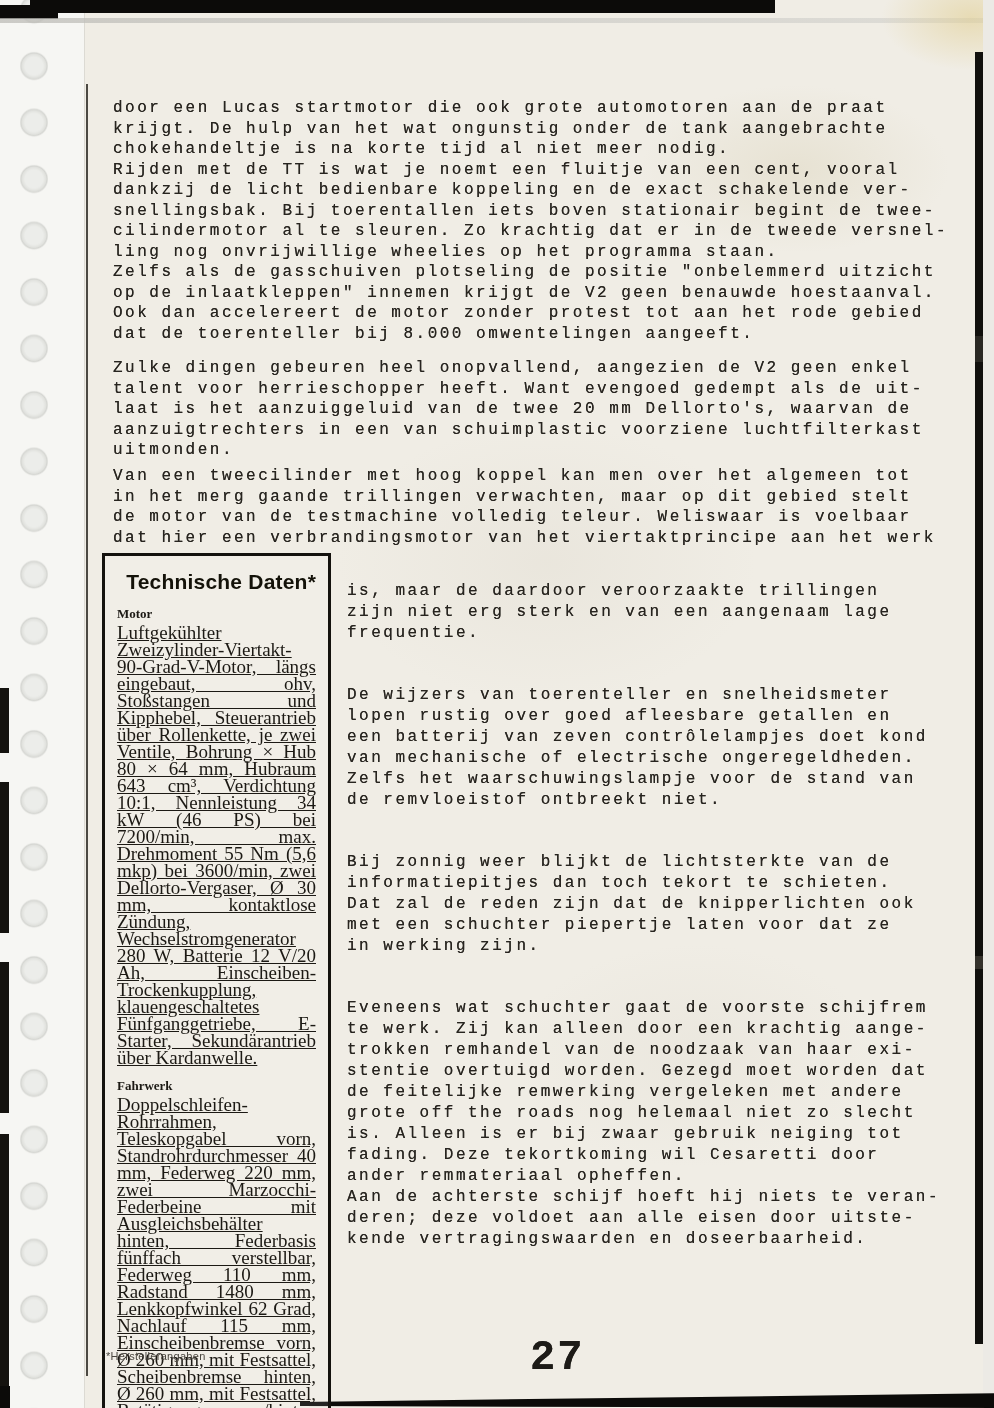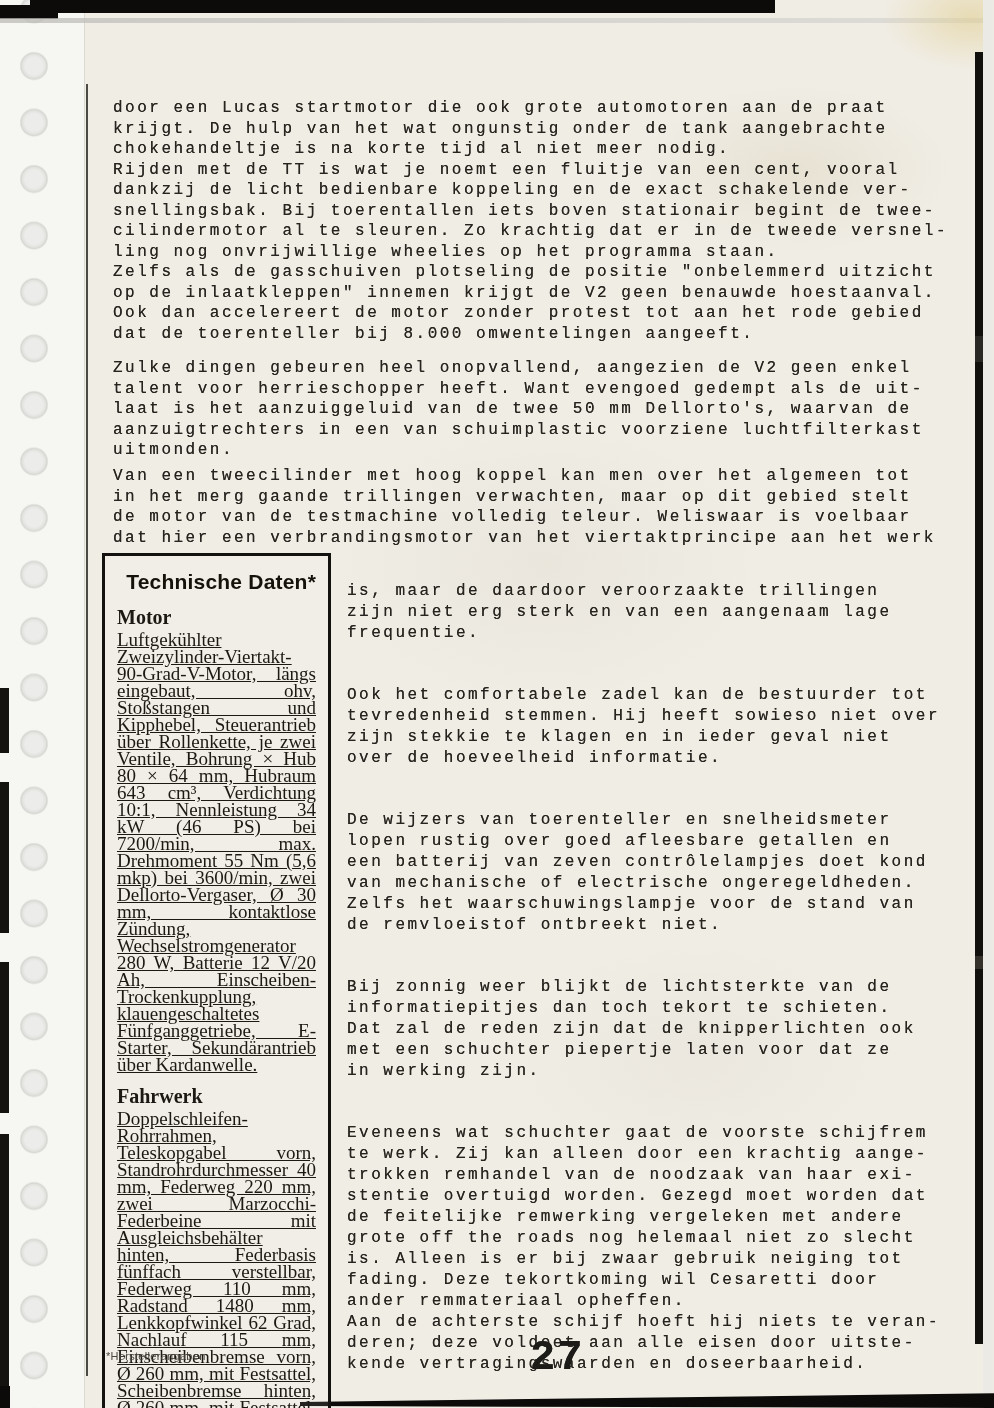--- a/index.html
+++ b/index.html
@@ -60,21 +60,21 @@
   .spec-box{
     position:absolute; left:102px; top:553px; width:229px; box-sizing:border-box;
     border:3px solid #14120e; padding:6px 12px 13px; background:rgba(255,255,255,.10);
     color:var(--box-ink); font-family:"Liberation Serif", serif;
   }
   .spec-title{
     font-family:"Liberation Sans", sans-serif; font-weight:bold; font-size:21px;
     text-align:right; margin:8px 0 12px; letter-spacing:.2px; color:#141209;
   }
   .spec-section h3{
-    font-size:20px; font-weight:bold; margin:12px 0 2px; font-family:"Liberation Serif", serif;
+    font-size:13px; font-weight:bold; margin:12px 0 2px; font-family:"Liberation Serif", serif;
   }
   .spec-section p{
     margin:0; font-size:19px; line-height:17px; text-align:justify;text-decoration:underline;
   }
   .spec-footnote{position:absolute; left:106px; top:1350px; font-size:11px; color:#4a463f; letter-spacing:.3px;}
   .page-number{
     position:absolute; left:530px; top:1334px; font-family:"Liberation Mono", monospace;
     font-size:42px; font-weight:bold; color:#1d1b17; letter-spacing:2px;
     text-shadow:0 0 .6px rgba(29,27,23,.9);
   }
@@ -103,36 +103,32 @@
 dankzij de licht bedienbare koppeling en de exact schakelende ver-
 snellingsbak. Bij toerentallen iets boven stationair begint de twee-
 cilindermotor al te sleuren. Zo krachtig dat er in de tweede versnel-
 ling nog onvrijwillige wheelies op het programma staan.
 Zelfs als de gasschuiven plotseling de positie "onbelemmerd uitzicht
 op de inlaatkleppen" innemen krijgt de V2 geen benauwde hoestaanval.
 Ook dan accelereert de motor zonder protest tot aan het rode gebied
 dat de toerenteller bij 8.000 omwentelingen aangeeft.</div>
   <div class="mono" id="intro-2">Zulke dingen gebeuren heel onopvallend, aangezien de V2 geen enkel
 talent voor herrieschopper heeft. Want evengoed gedempt als de uit-
-laat is het aanzuiggeluid van de twee 50 mm Dellorto's, waarvan de
+laat is het aanzuiggeluid van de twee 20 mm Dellorto's, waarvan de
 aanzuigtrechters in een van schuimplastic voorziene luchtfilterkast
 uitmonden.</div>
   <div class="mono" id="intro-3">Van een tweecilinder met hoog koppel kan men over het algemeen tot
 in het merg gaande trillingen verwachten, maar op dit gebied stelt
 de motor van de testmachine volledig teleur. Weliswaar is voelbaar
 dat hier een verbrandingsmotor van het viertaktprincipe aan het werk</div>
 
   <div class="mono" id="column">
     <p>is, maar de daardoor veroorzaakte trillingen
 zijn niet erg sterk en van een aangenaam lage
 frequentie.</p>
-    <p>Ook het comfortabele zadel kan de bestuurder tot
-tevredenheid stemmen. Hij heeft sowieso niet over
-zijn stekkie te klagen en in ieder geval niet
-over de hoeveelheid informatie.</p>
     <p>De wijzers van toerenteller en snelheidsmeter
 lopen rustig over goed afleesbare getallen en
 een batterij van zeven contrôlelampjes doet kond
 van mechanische of electrische ongeregeldheden.
 Zelfs het waarschuwingslampje voor de stand van
 de remvloeistof ontbreekt niet.</p>
     <p>Bij zonnig weer blijkt de lichtsterkte van de
 informatiepitjes dan toch tekort te schieten.
 Dat zal de reden zijn dat de knipperlichten ook
 met een schuchter piepertje laten voor dat ze

